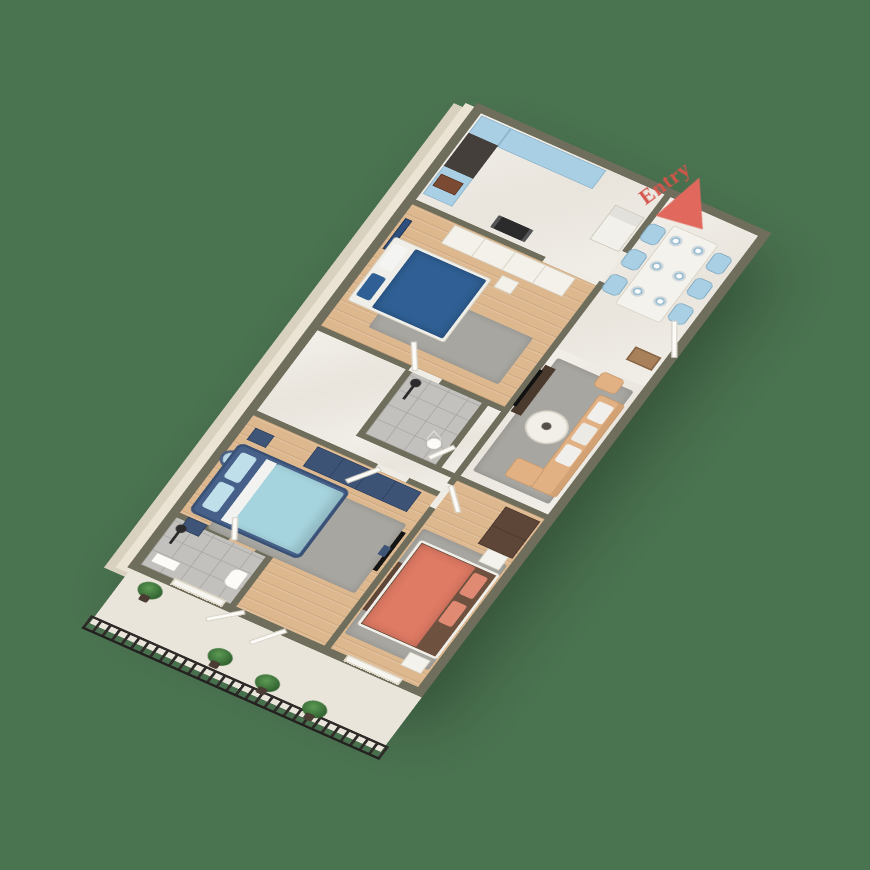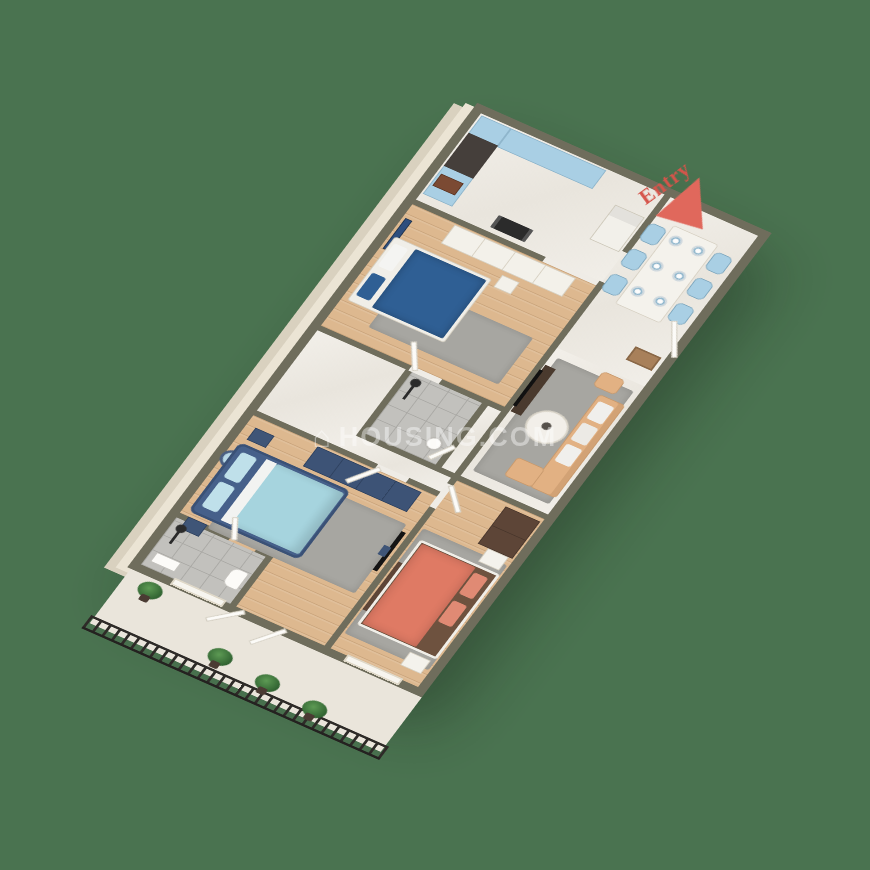--- a/index.html
+++ b/index.html
@@ -196,16 +196,15 @@
       </div>
   </div>
 
   <div class="entry">
     <span class="entry-label">Entry</span>
     <div class="entry-arrow"></div>
   </div>
 
   <div class="watermark">
     <span class="wm-icon">⌂</span>
-    <span>HOUSING.COM</span>
   </div>
 
 </div>
 
 </body></html>

